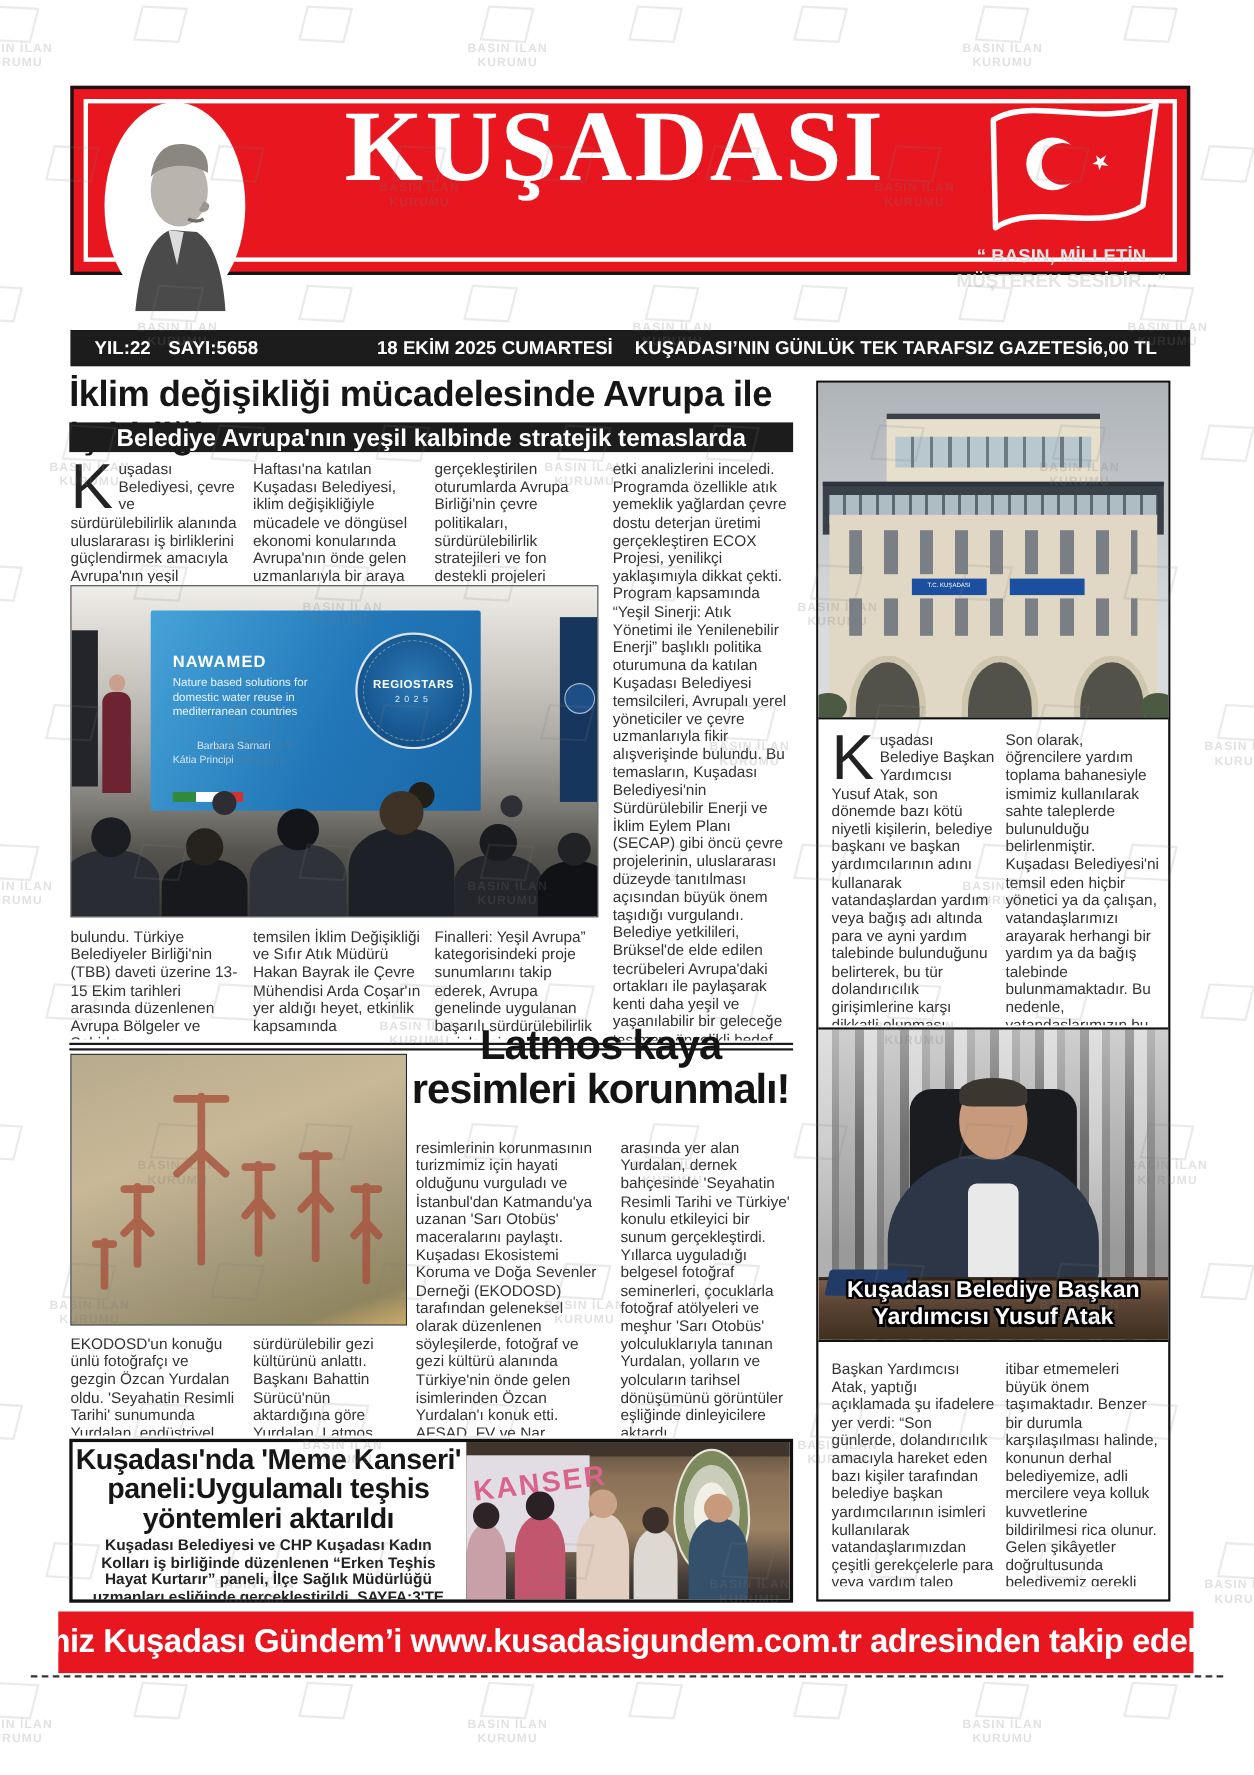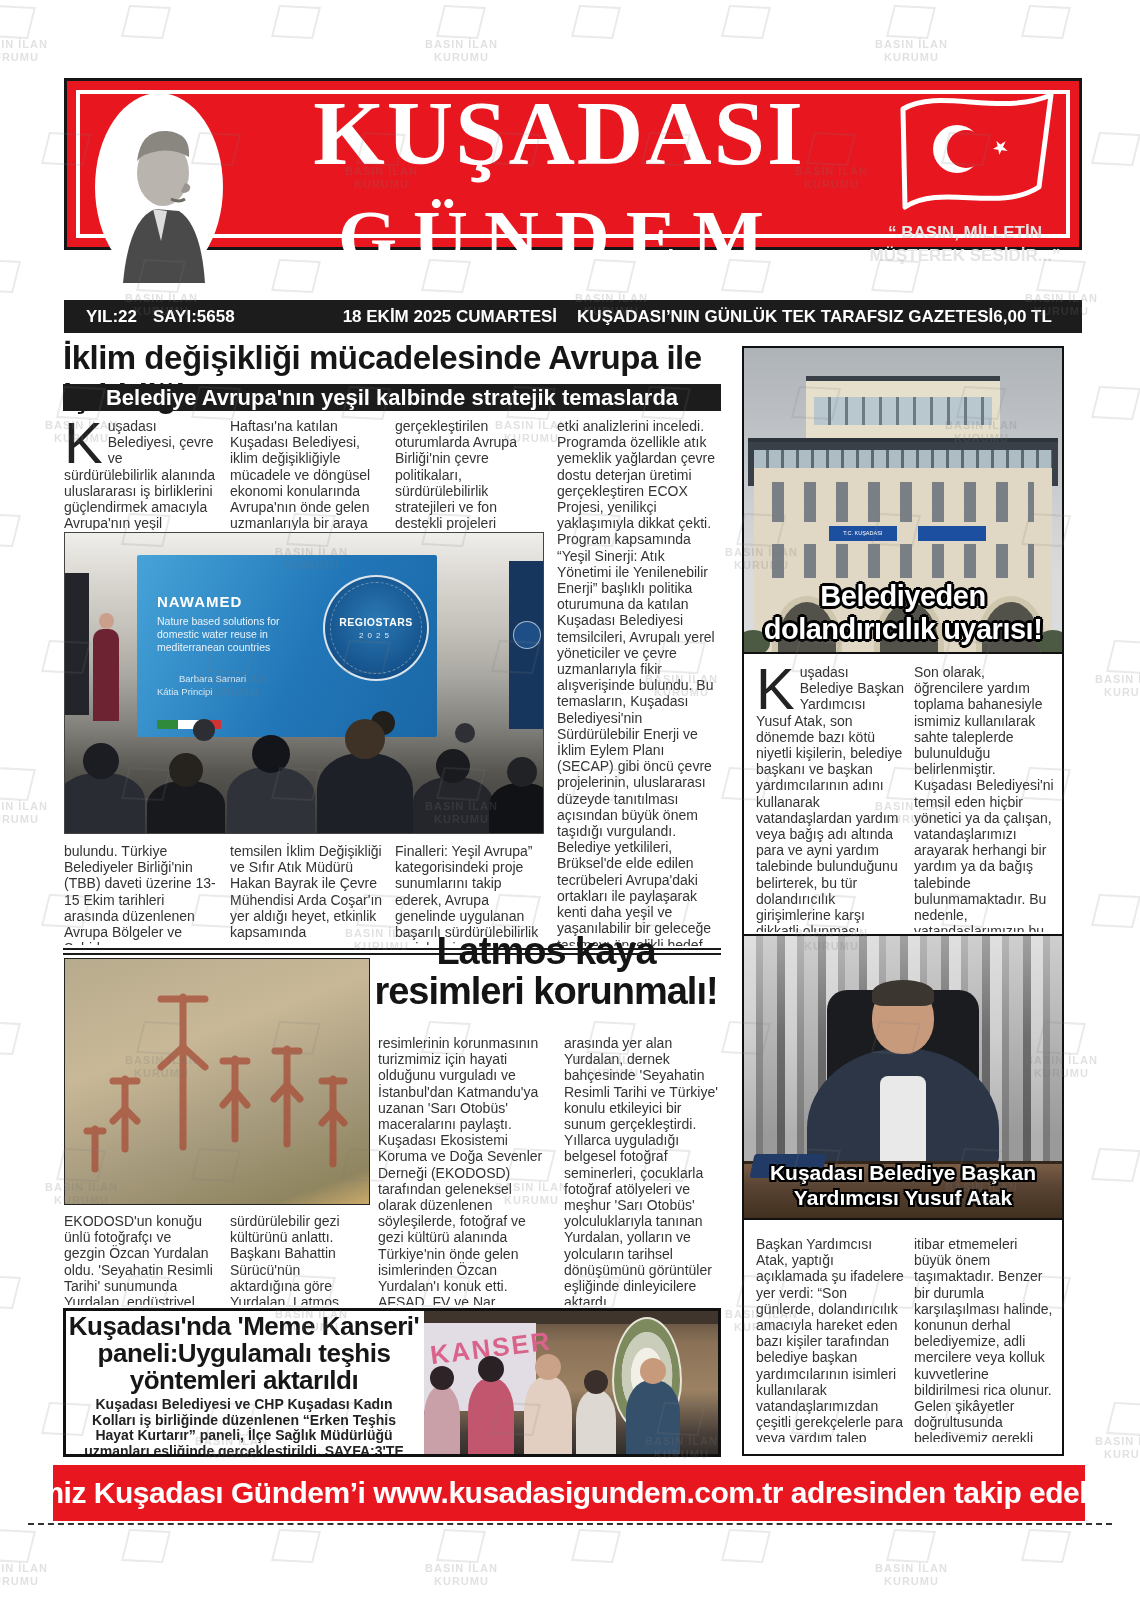--- a/index.html
+++ b/index.html
@@ -131,21 +131,20 @@
         <ellipse cx="66" cy="96" rx="64" ry="94" fill="#ffffff"></ellipse>
         <path d="M30 192 Q36 128 62 118 L86 120 Q108 134 112 192 Z" fill="#4a4a4a"></path>
         <path d="M60 118 L74 120 L68 150 Z" fill="#dcdcdc"></path>
         <ellipse cx="70" cy="82" rx="26" ry="33" fill="#b9b4ae"></ellipse>
         <path d="M44 70 Q48 38 74 40 Q98 42 96 66 Q82 58 66 60 Q50 62 44 70 Z" fill="#8a8680"></path>
         <path d="M92 92 q8 2 4 8 q-6 4 -8 0" fill="#9a958e"></path>
         <path d="M78 108 q8 4 14 0" stroke="#6e6a64" stroke-width="3" fill="none"></path>
       </svg>
     </div>
     <div class="abs" id="mh-title1">KUŞADASI</div>
-    <div class="abs" id="mh-title2">GÜNDEM</div>
     <div class="abs" id="mh-flag">
       <svg width="172" height="130" viewBox="0 0 172 130">
         <path d="M14 18 C50 -4 110 26 162 4 L150 96 C110 122 52 92 16 116 Z" fill="#e8161f" stroke="#ffffff" stroke-width="5" stroke-linejoin="round"></path>
         <circle cx="68" cy="58" r="24" fill="#ffffff"></circle>
         <circle cx="77" cy="58" r="19" fill="#e8161f"></circle>
         <path d="M104 58 l14 -5 -9 12 0 -14 9 12 z" fill="#ffffff" transform="rotate(-12 104 58)"></path>
       </svg>
     </div>
     <div class="abs" id="mh-quote">
       <div>“ BASIN, MİLLETİN</div>
@@ -299,24 +298,20 @@
         <div class="bld-win" style="left:6%;right:6%;top:14px;height:40px;"></div>
         <div class="bld-win" style="left:6%;right:6%;top:76px;height:34px;"></div>
         <div class="bld-sign" style="left:25%;width:23%;top:58px;">T.C. KUŞADASI BELEDİYESİ</div>
         <div class="bld-sign" style="left:55%;width:23%;top:58px;"></div>
         <div class="bld-arch" style="left:18px;"></div>
         <div class="bld-arch" style="left:120px;"></div>
         <div class="bld-arch" style="left:222px;"></div>
       </div>
       <div class="bld-bush" style="left:-8px;"></div>
       <div class="bld-bush" style="right:-8px;"></div>
-      <div class="ph-overlay-title">
-        <div>Belediyeden</div>
-        <div>dolandırıcılık uyarısı!</div>
-      </div>
     </div>
 
     <div class="bt" id="fc1"><span class="dropcap">K</span><span>uşadası Belediye Başkan Yardımcısı Yusuf Atak, son dönemde bazı kötü niyetli kişilerin, belediye başkanı ve başkan yardımcılarının adını kullanarak vatandaşlardan yardım veya bağış adı altında para ve ayni yardım talebinde bulunduğunu belirterek, bu tür dolandırıcılık girişimlerine karşı dikkatli olunması çağrısında bulundu.</span></div>
     <div class="bt" id="fc2">Son olarak, öğrencilere yardım toplama bahanesiyle ismimiz kullanılarak sahte taleplerde bulunulduğu belirlenmiştir. Kuşadası Belediyesi'ni temsil eden hiçbir yönetici ya da çalışan, vatandaşlarımızı arayarak herhangi bir yardım ya da bağış talebinde bulunmamaktadır. Bu nedenle, vatandaşlarımızın bu tür aramalara kesinlikle</div>
 
     <div id="photo-atak">
       <div id="atak-shade"></div>
       <div id="atak-chair"></div>
       <div id="atak-suit"></div>
       <div id="atak-shirt"></div>

